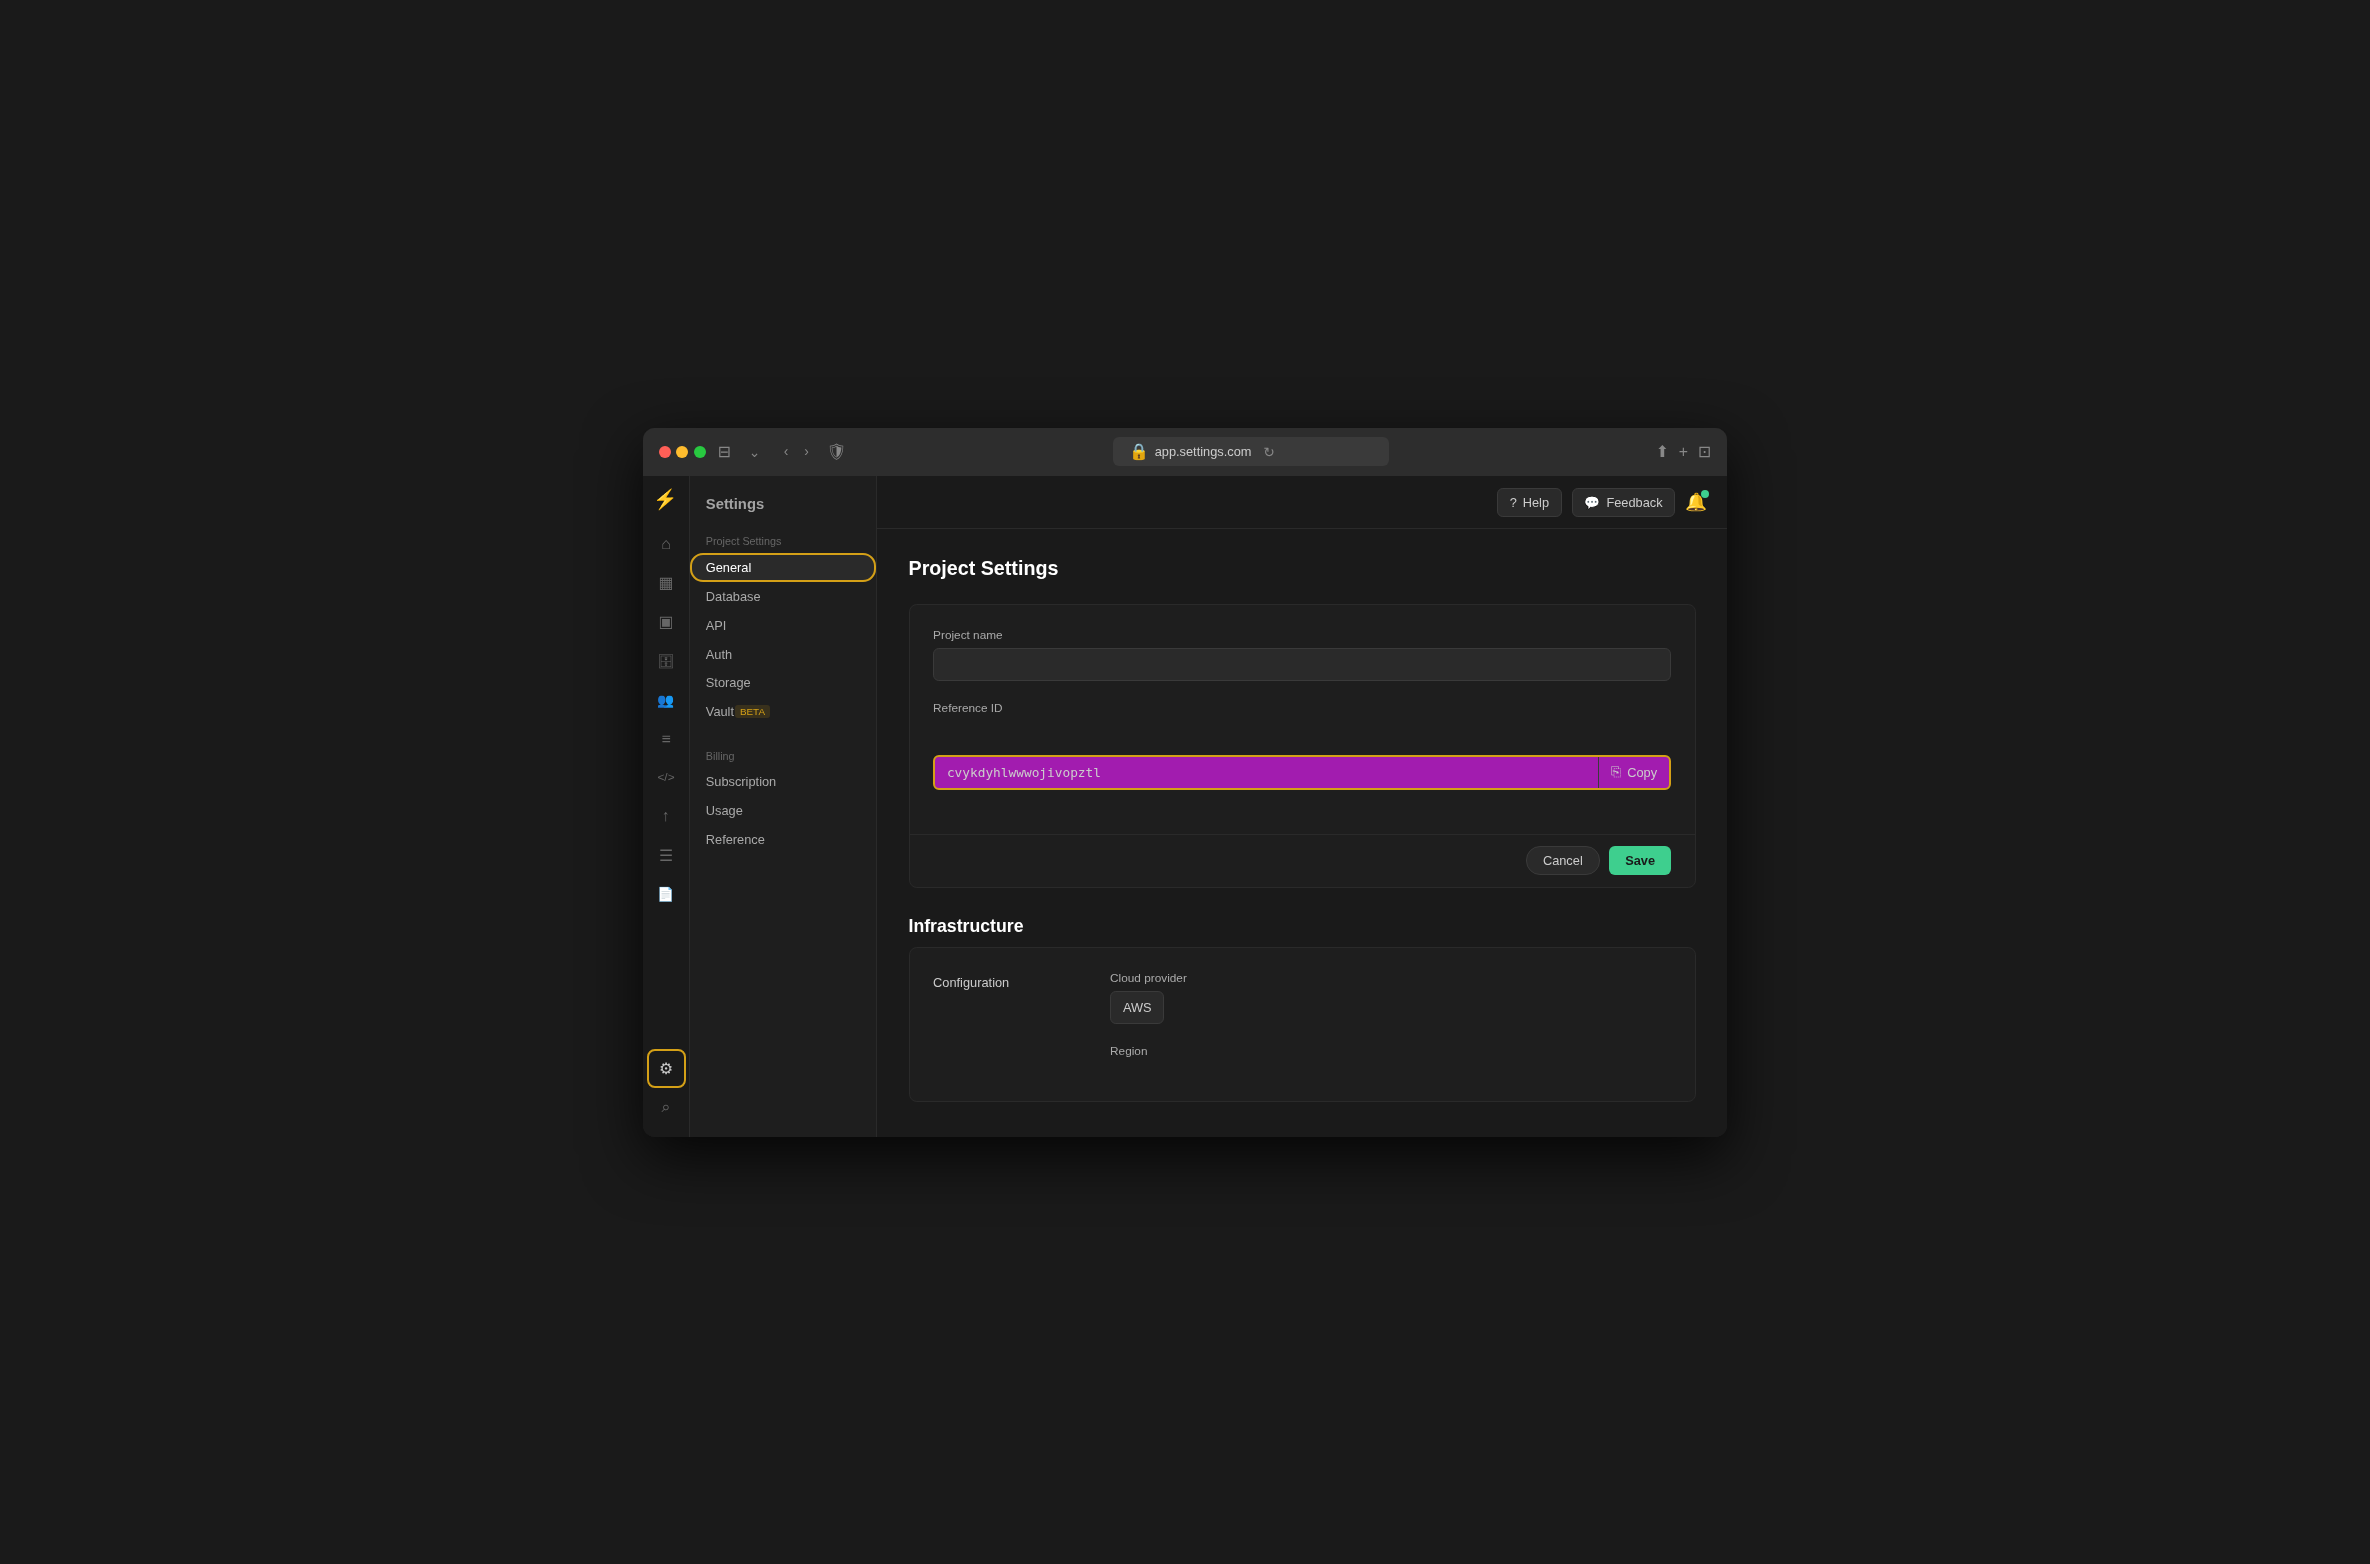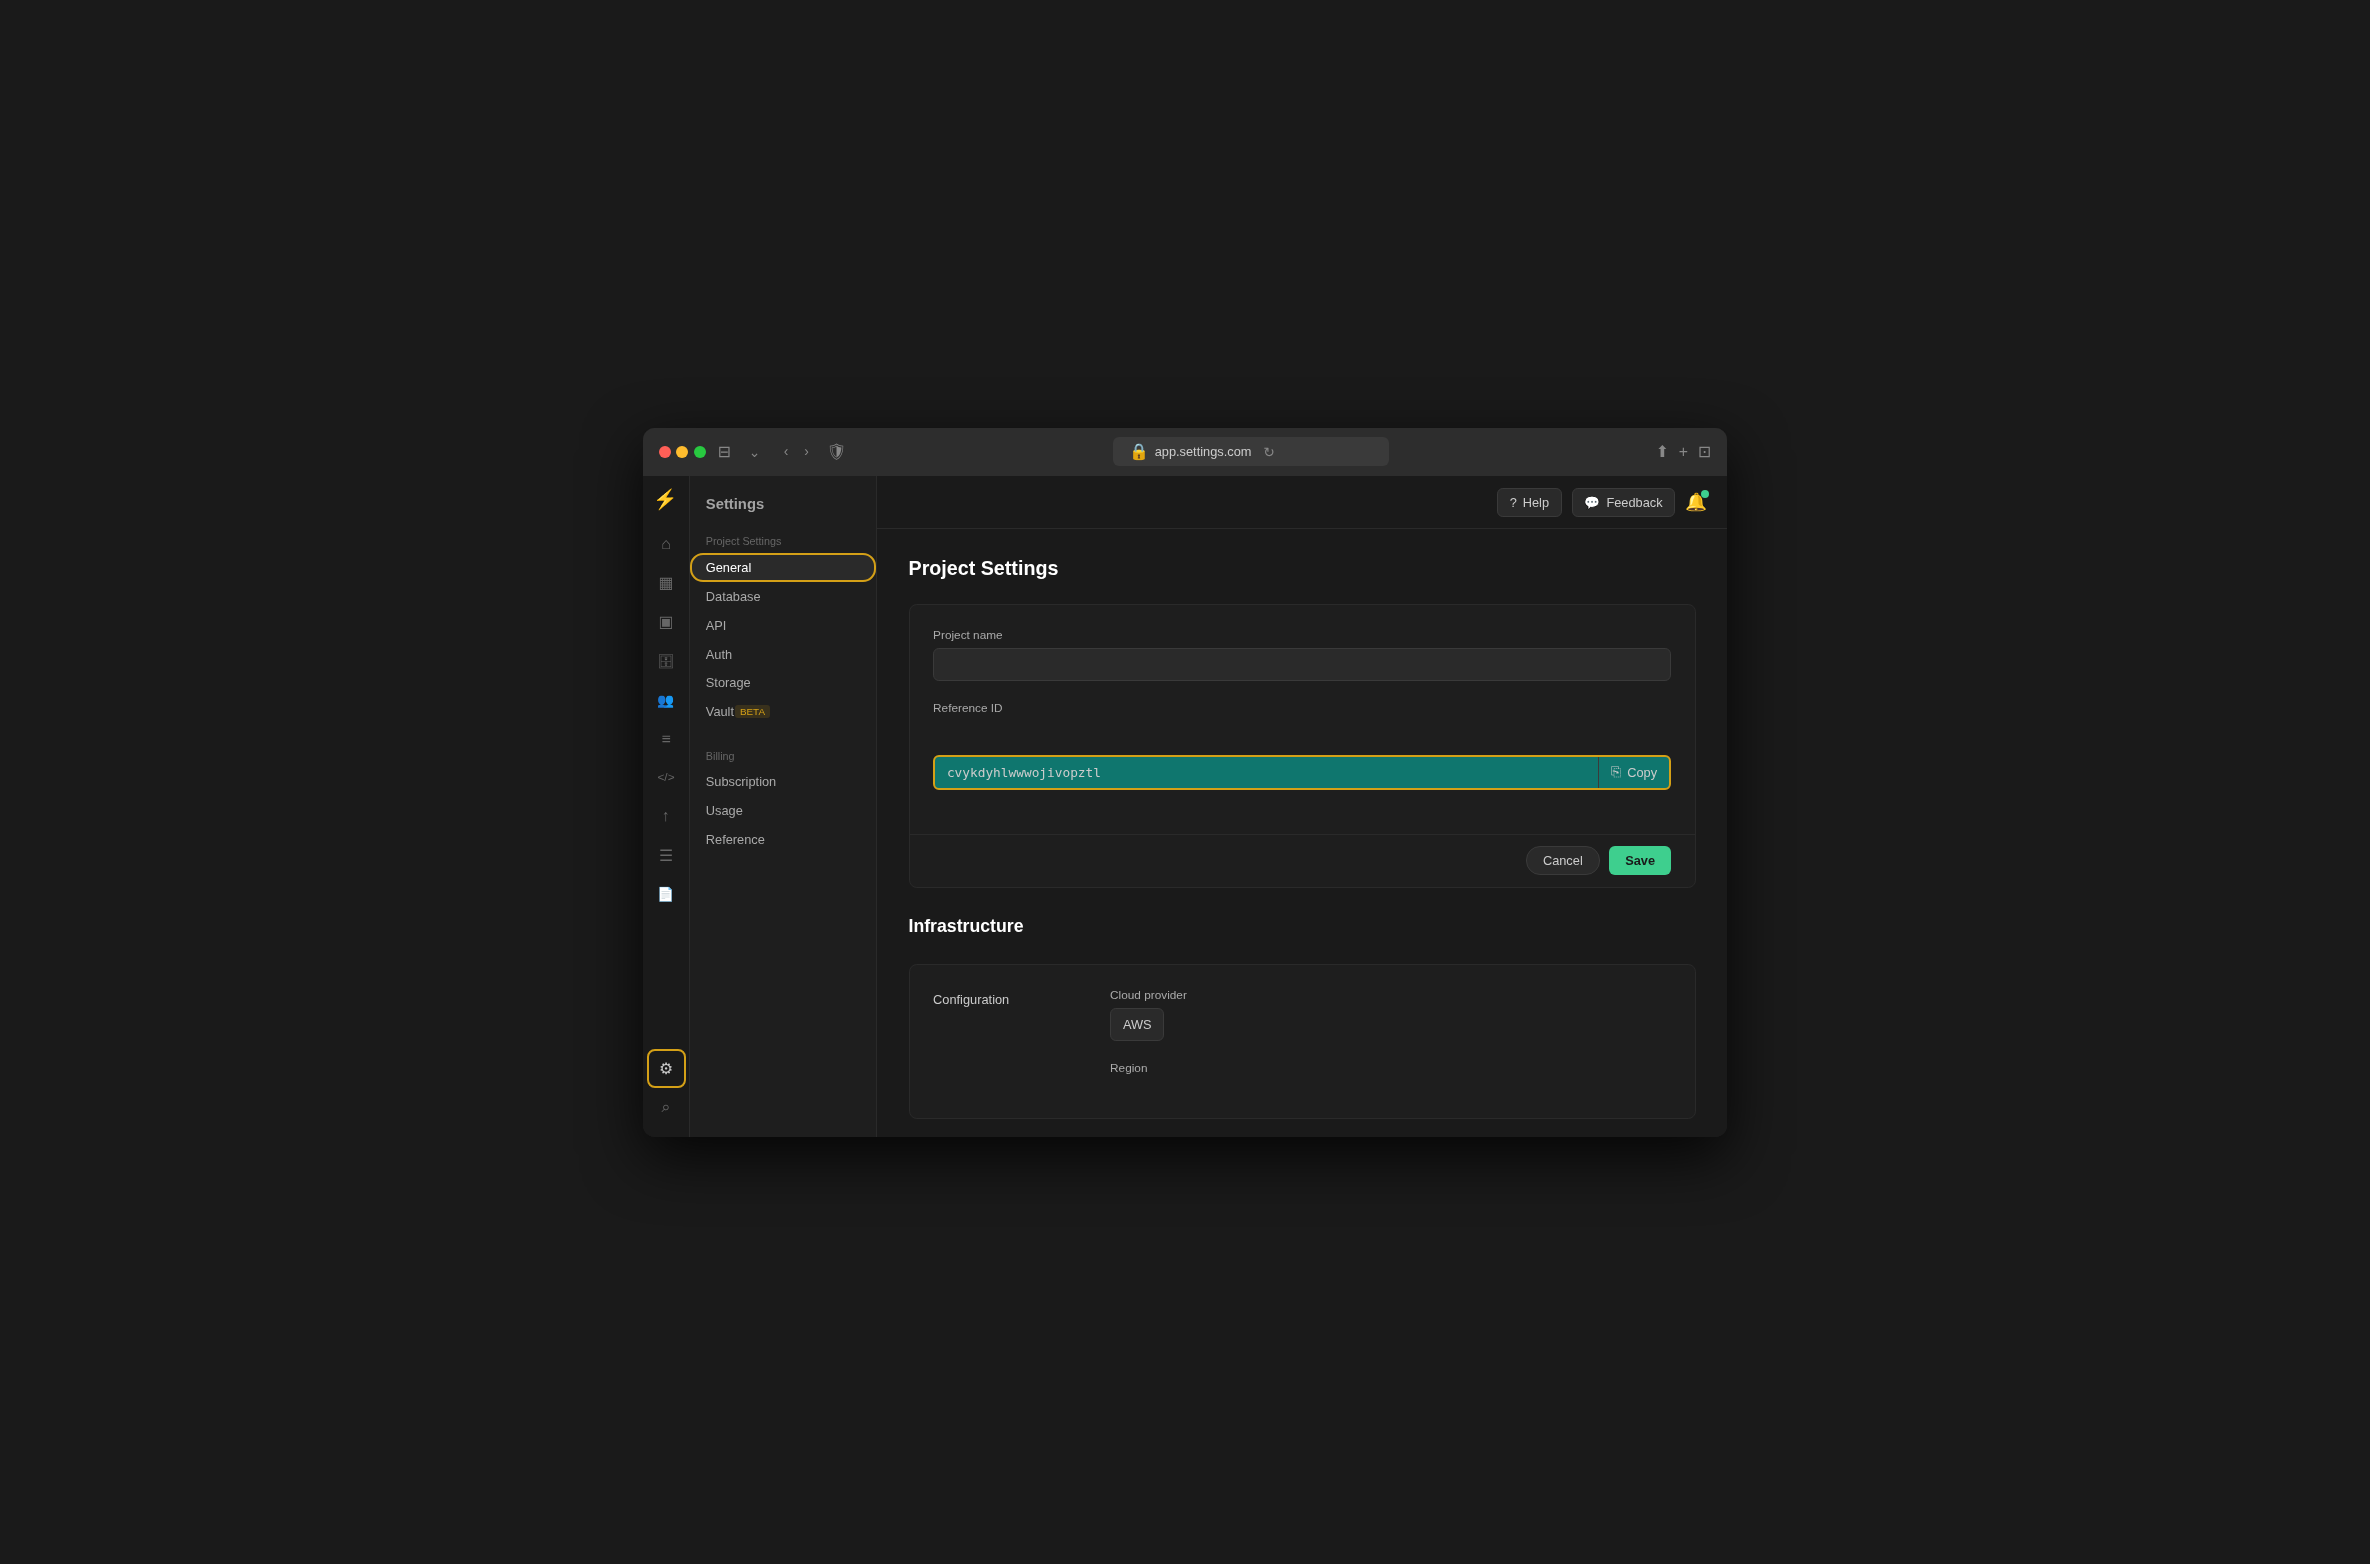--- a/index.html
+++ b/index.html
@@ -256,21 +256,21 @@
       background: #2a2a2a;
       border: 1px solid #3a3a3a;
       border-radius: 5.9px;
       color: #ccc;
       padding: 7.9px 11.8px;
       font-size: 12.8px;
     }
     .reference-id-wrapper {
       display: flex;
       align-items: center;
-      background: #0f766e;
+      background: #a21caf;
       border: 2px solid #d4a017;
       border-radius: 5.9px;
       overflow: hidden;
       margin-top: 40px;
     }
     .reference-id-value {
       flex: 1;
       background: transparent;
       border: none;
       color: #ccc;
@@ -314,21 +314,21 @@
       color: #1a1a1a;
       padding: 5.9px 15.8px;
       font-size: 12.8px;
       font-weight: 600;
       cursor: pointer;
     }
     .section-title {
       font-size: 17.7px;
       font-weight: 600;
       color: #fff;
-      margin-bottom: 27px;
+      margin-bottom: 10px;
     }
     .aws-badge {
       background: #2a2a2a;
       border: 1px solid #3a3a3a;
       border-radius: 5.9px;
       color: #ccc;
       padding: 7.9px 11.8px;
       font-size: 12.8px;
       display: inline-block;
     }

